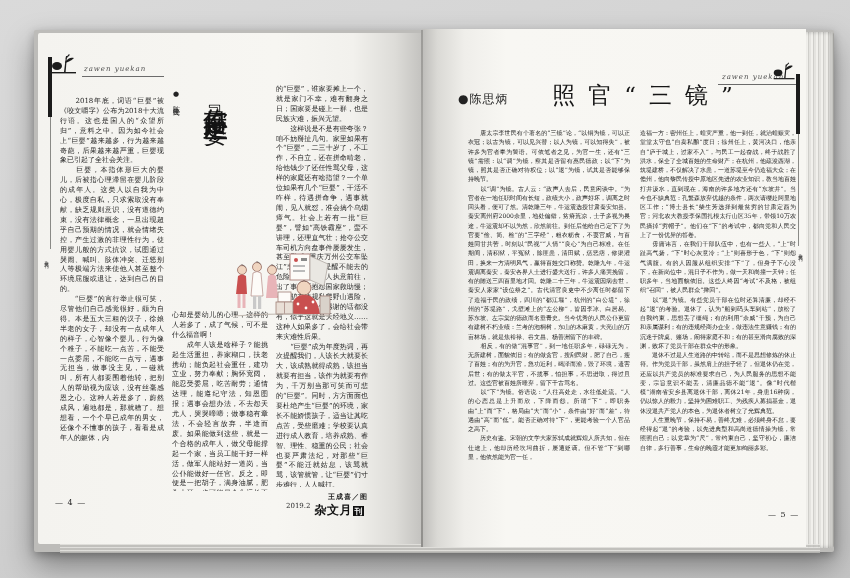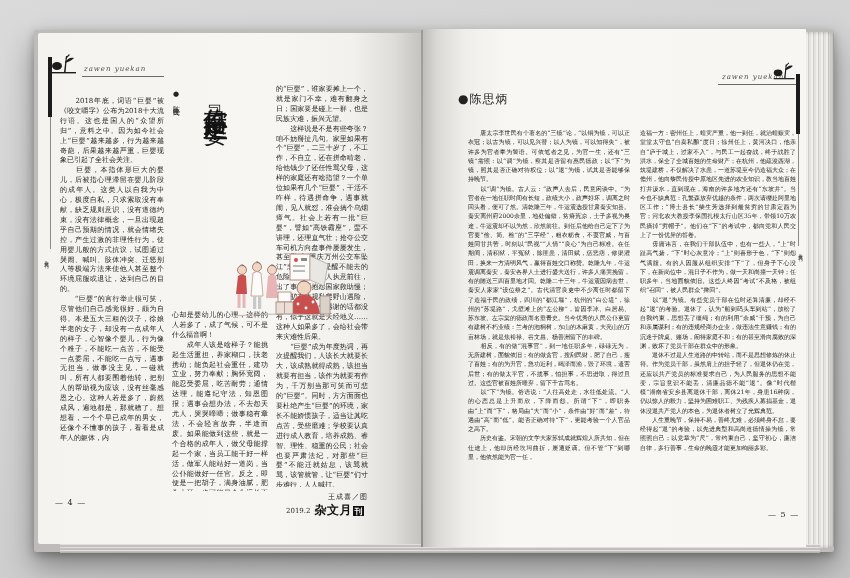--- a/index.html
+++ b/index.html
@@ -69,24 +69,24 @@
     position:absolute;left:133px;top:57px;writing-mode:vertical-rl;
     font-size:7px;letter-spacing:2px;color:#222;
   }
   #right-title{
     position:absolute;left:96px;top:51px;width:262px;text-align:center;
     font-size:23px;letter-spacing:13px;color:#161616;font-weight:500;white-space:nowrap;
   }
   #right-author{position:absolute;left:36px;top:62px;font-size:12px;color:#222;letter-spacing:1px;}
   #illo-credit{
     position:absolute;left:238px;top:459px;width:92px;text-align:right;
-    font-size:7px;color:#1e1e1e;letter-spacing:1px;
-  }
-  
-  #footer-mag{position:absolute;left:248px;top:469px;font-size:7px;color:#2a2a2a;display:flex;align-items:center;gap:4px;}
+    font-size:7px;color:#1e1e1e;letter-spacing:1px;font-weight:bold;
+  }
+  
+  #footer-mag{position:absolute;left:248px;top:469px;font-size:7px;color:#2a2a2a;display:flex;gap:4px;}
   #footer-logo-main{font-weight:bold;font-size:12px;letter-spacing:0.5px;color:#111;}
   #footer-logo-boxed{
     display:inline-block;background:#111;color:#fff;font-weight:bold;
     font-size:8px;line-height:10px;padding:0 1.5px;margin-left:1px;
   }
   
   #cartoon{position:absolute;left:194px;top:219px;width:100px;height:67px;}
 </style>
 </head>
 <body>
@@ -180,20 +180,21 @@
       <ellipse cx="7" cy="12" rx="5" ry="4" fill="#1c1c1c"></ellipse>
       <path d="M14 18 L16 2 L17 2 L15.6 18 Z" fill="#1c1c1c"></path>
       <path d="M15 8 C18 4 21 3 24 4 C21 7 18 8 15 9 Z" fill="#1c1c1c"></path>
       <path d="M15.5 4 L19 0 L19.8 1 L16 5 Z" fill="#1c1c1c"></path>
       <rect x="2" y="18" width="24" height="1.4" fill="#1c1c1c"></rect>
     </svg>
     <div class="vbar" style="left:374px;top:45px;width:4px;height:60px;"></div>
     <div class="vline" style="left:375.5px;top:105px;width:1px;height:112px;"></div>
     <span class="edge-label" style="left:376px;top:221px;">杂文月刊</span>
 
+    <div id="right-title">照官“三镜”</div>
     <div id="right-author">●陈思炳</div>
 
     <div class="col col-right" style="left:46px;top:99px;width:162px;height:384px;">　　唐太宗李世民有个著名的“三镜”论，“以铜为镜，可以正衣冠；以古为镜，可以见兴替；以人为镜，可以知得失”，被许多为官者奉为警语。可依笔者之见，为官一生，还有“三镜”需照：以“调”为镜，察其是否留有惠民德政；以“下”为镜，照其是否正确对待权位；以“退”为镜，试其是否能够保持晚节。
 　　以“调”为镜。古人云：“政声人去后，民意闲谈中。”为官者在一地任职时间有长短，政绩大小，政声好坏，调离之时回头看，便可了然。清乾隆三年，牛运震选授甘肃秦安知县。秦安离州府2000余里，地处偏僻，贫瘠荒凉，士子多视为畏途，牛运震却不以为然，欣然前往。到任后他给自己定下了为官要“俭、简、检”的“三字经”，粗衣粝食，不耍官威，与百姓同甘共苦，时刻以“民视”“人情”“良心”为自己标准。在任期间，清积狱，平冤狱，除匪患，清田赋，惩恶痞，修渠灌田，换来一方清明风气，赢得百姓交口称赞。乾隆九年，牛运震调离秦安，秦安各界人士进行盛大送行，许多人痛哭挽留，有的随送三四百里地才回。乾隆二十三年，牛运震因病去世，秦安人家家“设位祭之”。古代清官良吏中不少离任时都留下了造福于民的政绩，四川的“都江堰”，杭州的“白公堤”，徐州的“苏堤路”，戈壁滩上的“左公柳”，皆因李冰、白居易、苏东坡、左宗棠的德政而名垂青史。当今优秀的人民公仆更留有建树不朽业绩：兰考的泡桐树，东山的木麻黄，大亮山的万亩林场，就是焦裕禄、谷文昌、杨善洲留下的丰碑。
 　　相反，有的做“混事官”，到一地任职多年，碌碌无为，无所建树，面貌依旧；有的做贪官，搜刮民财，肥了自己，瘦了百姓；有的为升官，急功近利，竭泽而渔，毁了环境，遗害后世；有的做太平官，不揽事，怕担事，不思进取，得过且过。这些官被百姓所唾弃，留下千古骂名。
 　　以“下”为镜。俗语说：“人往高处走，水往低处流。”人的心态总是上升而欣，下降而怨。所谓“下”，即职务由“上”而“下”，格局由“大”而“小”，条件由“好”而“差”，待遇由“高”而“低”。能否正确对待“下”，更能考验一个人官品之高下。
 　　历史有鉴。宋朝的文学大家苏轼成就辉煌人所共知，但在仕途上，他却历经坎坷曲折，屡遭贬谪。但不管“下”到哪里，他依然能为官一任，</div>
     <div class="col col-right" style="left:218px;top:99px;width:156px;height:384px;">造福一方：密州任上，蝗灾严重，他一到任，就治蝗赈灾，堂堂太守也“自卖私酿”度日；徐州任上，黄河决口，他亲自“庐于城上，过家不入”，与民工一起奋战，终于战胜了洪水，保全了全城百姓的生命财产；在杭州，他疏浚西湖，筑堤建桥，不仅解决了水患，一道苏堤至今仍造福大众；在儋州，他向黎民传授中原地区先进的农业知识，教当地百姓打井汲水，直到现在，海南的许多地方还有“东坡井”。当今也不缺典范：孔繁森放弃优越的条件，两次请缨赴阿里地区工作；“博士县长”柴生芳选择到最贫穷的甘肃定西为官；河北农大教授李保国扎根太行山区35年，带领10万农民摘掉“穷帽子”。他们在“下”的考试中，都向党和人民交上了一份优异的答卷。
 　　毋庸讳言，在我们干部队伍中，也有一些人，“上”时趾高气扬，“下”时心灰意冷；“上”则喜形于色，“下”则怨气满腹。有的人因服从组织安排“下”了，但身子下心没下，在新岗位中，混日子不作为，做一天和尚撞一天钟；任职多年，当地面貌依旧。这些人终因“考试”不及格，被组织“召回”，被人民群众“撵回”。
 　　以“退”为镜。有些党员干部在位时还算清廉，却经不起“退”的考验。退休了，认为“船到码头车到站”，放松了自我约束，思想丢了缰绳；有的利用“余威”干预，为自己和亲属谋利；有的违规经商办企业，做违法生意赚钱；有的沉迷于牌桌、赌场，闹得家庭不和；有的甚至滑向腐败的深渊，败坏了党员干部在群众中的形象。

